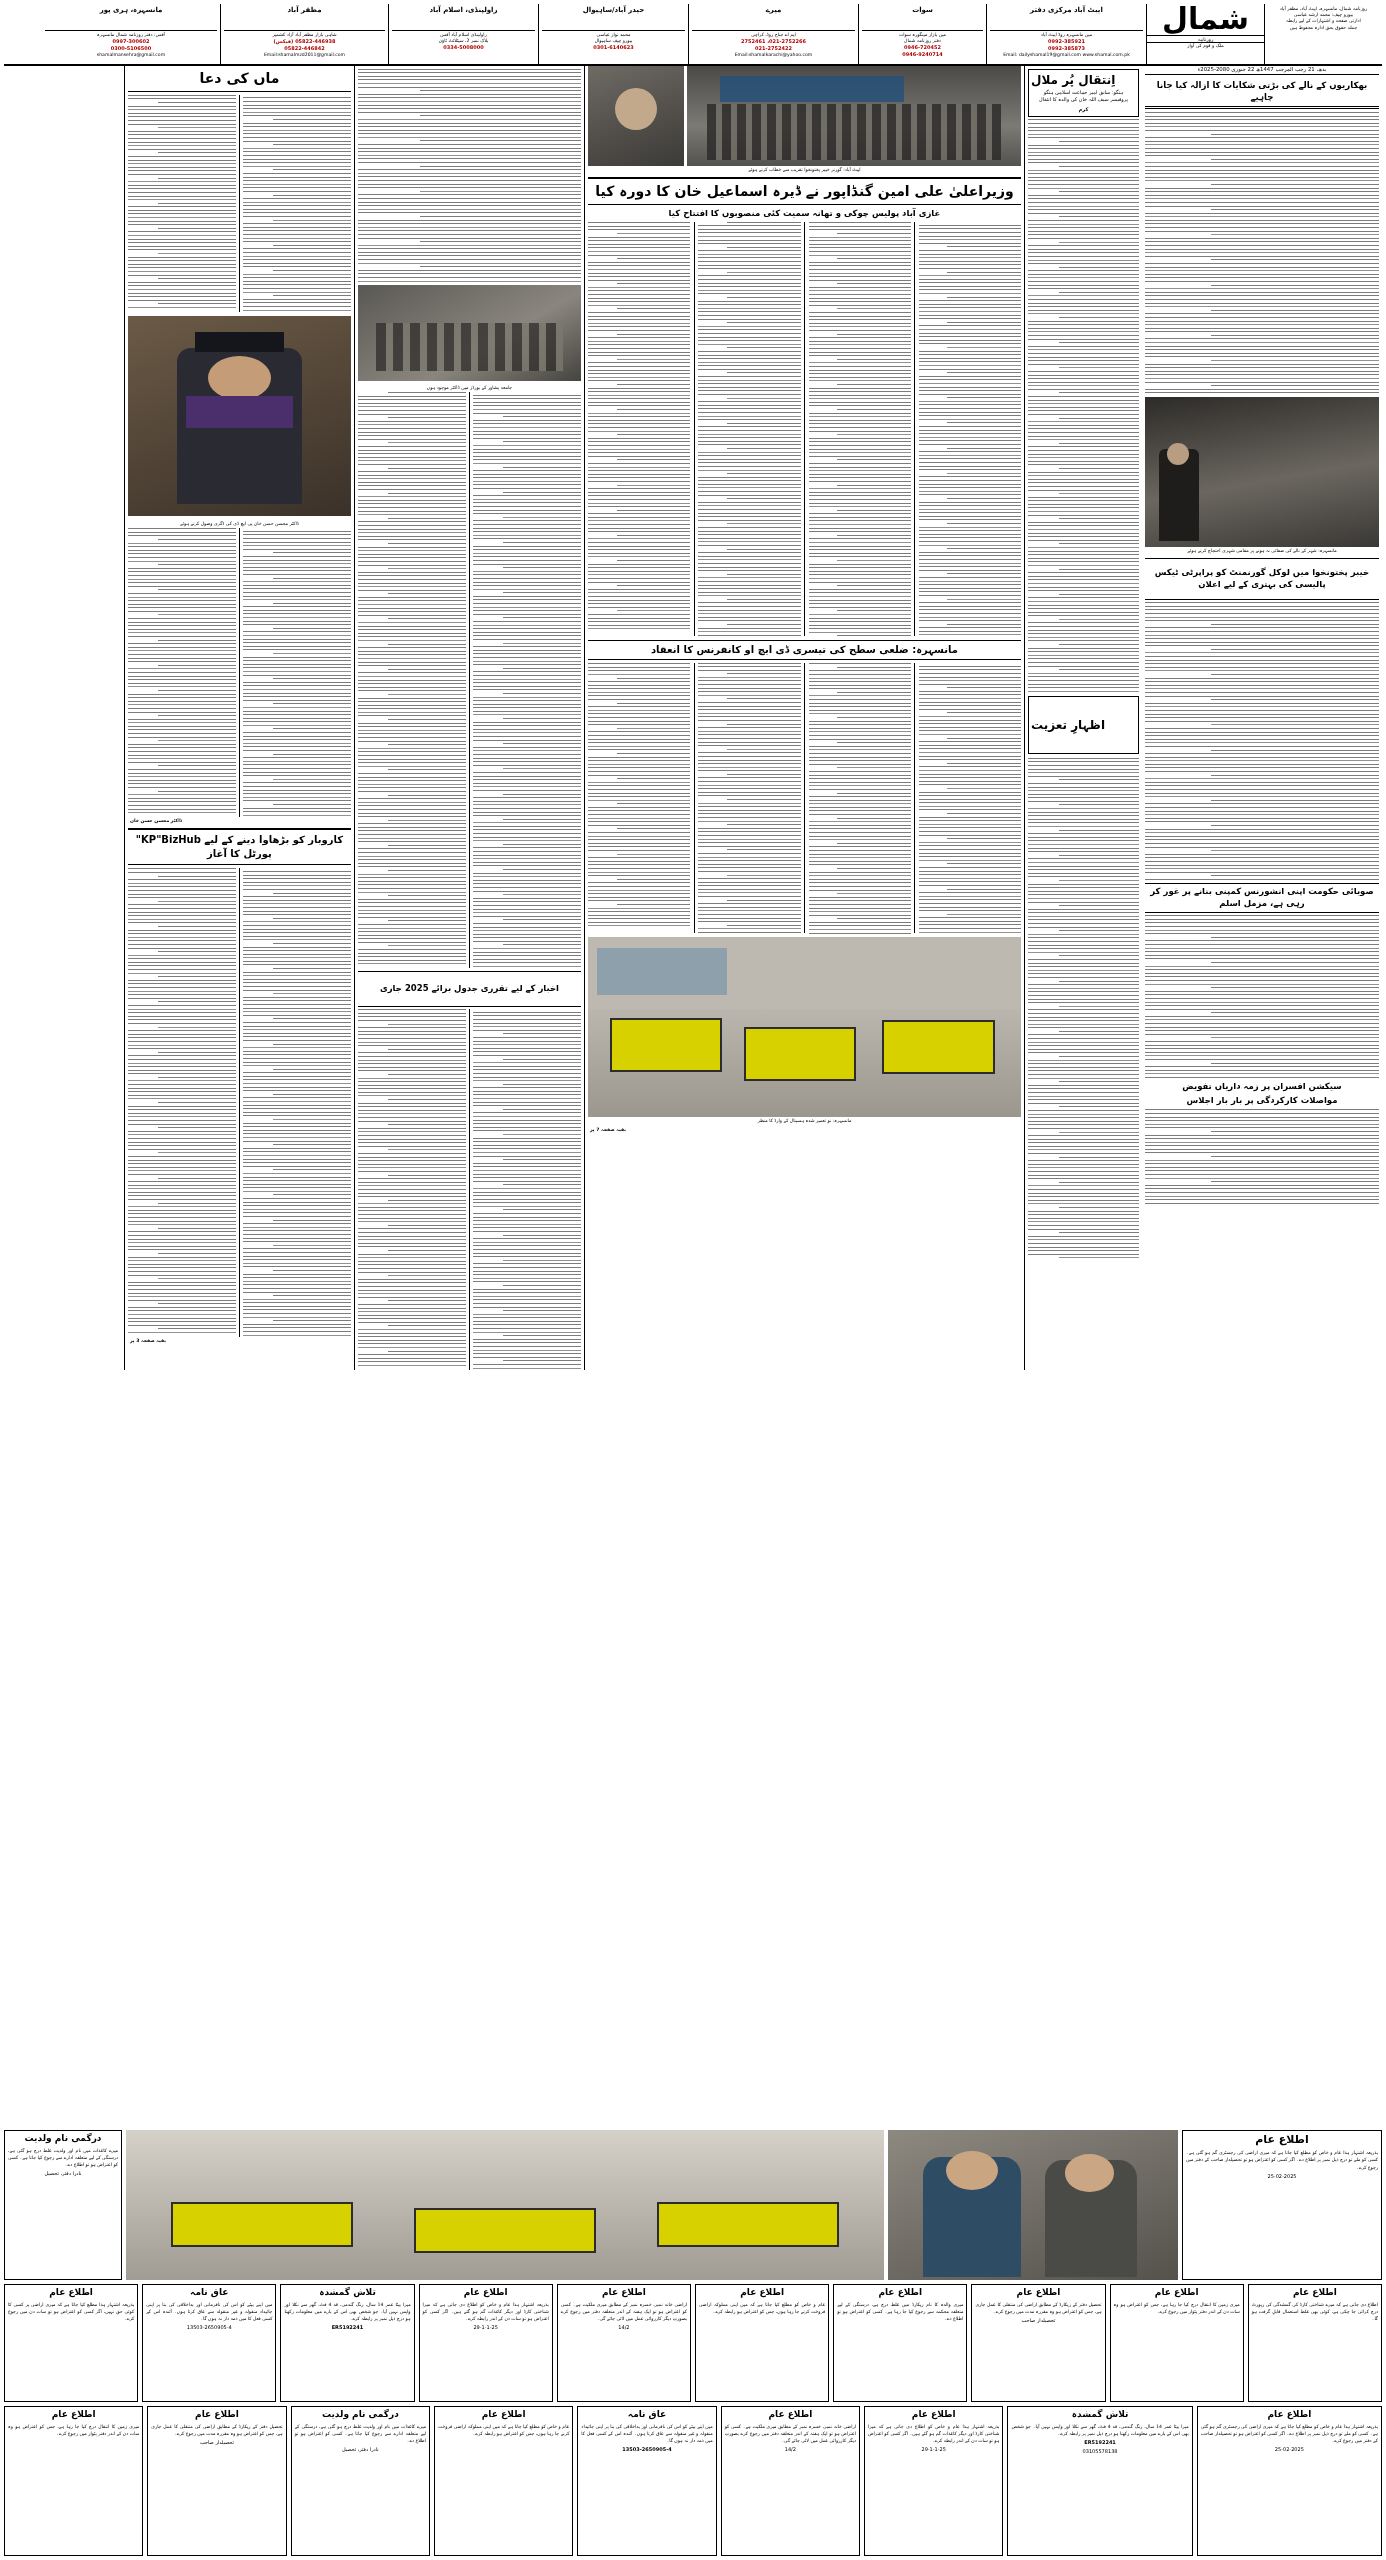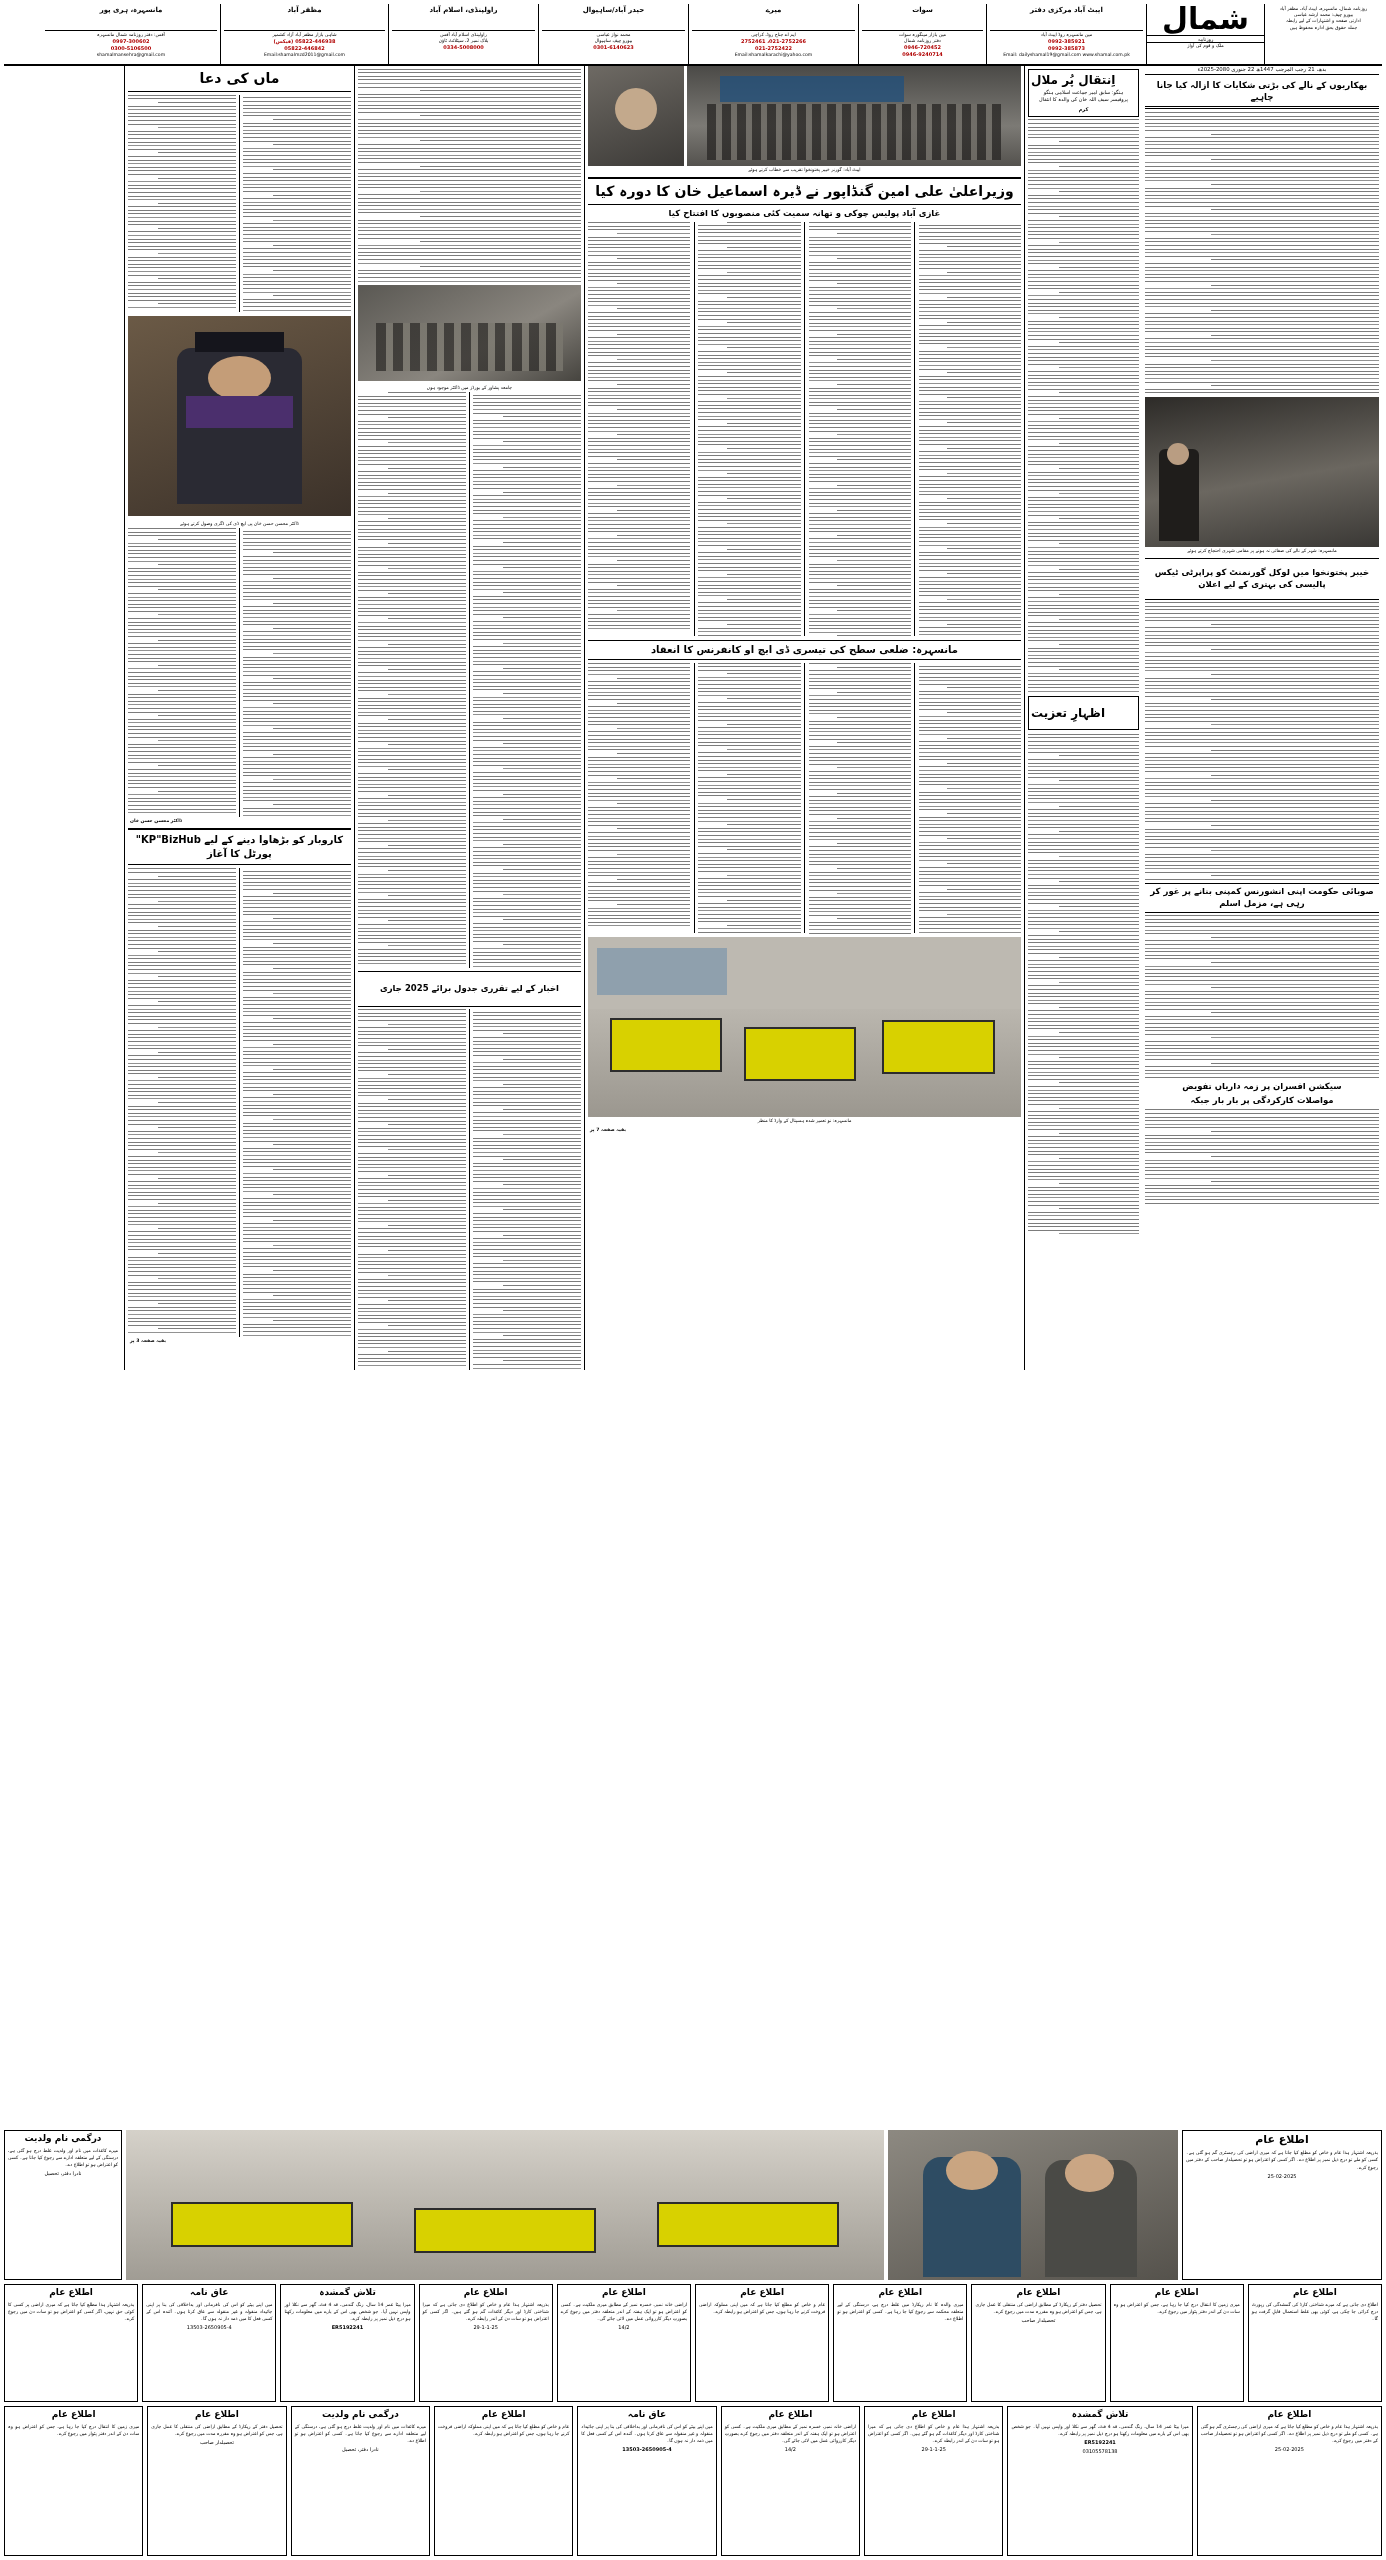--- a/index.html
+++ b/index.html
@@ -367,21 +367,21 @@
           <i></i>
         <i></i>
           <i></i>
           <i></i>
           <i></i>
           <i></i>
           <i></i>
       </div>
 
       <div class="hl3" style="margin-top:3px;">سیکشن افسران پر زمہ داریاں تفویض</div>
-      <div class="hl3">مواصلات کارکردگی پر بار بار جبکہ</div>
+      <div class="hl3">مواصلات کارکردگی پر بار بار اجلاس</div>
 
       <div class="txt lines">
         <i></i>
           <i></i>
           <i></i>
           <i></i>
           <i></i>
           <i></i>
           <i></i>
           <i></i>
@@ -573,21 +573,21 @@
           <i></i>
           <i></i>
           <i></i>
           <i></i>
           <i></i>
           <i></i>
           <i></i>
           <i></i>
       </div>
 
-      <div class="bx" style="margin:4px 0;padding:9px 2px;">
+      <div class="bx" style="margin:4px 0;padding:21px 2px;">
         <div class="obit-head" style="font-size:12px;">اظہارِ تعزیت</div>
       </div>
 
       <div class="txt2 lines">
         <i></i>
           <i></i>
           <i></i>
           <i></i>
           <i></i>
           <i></i>

